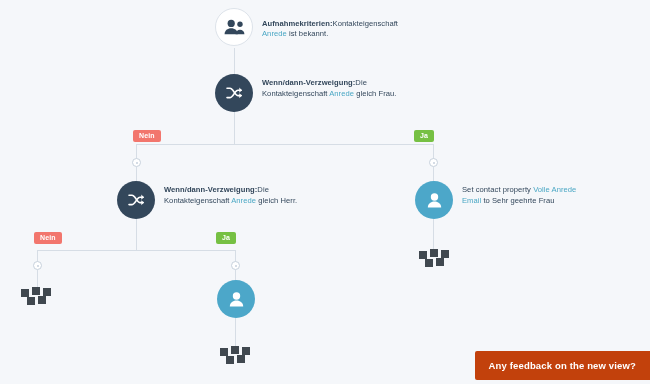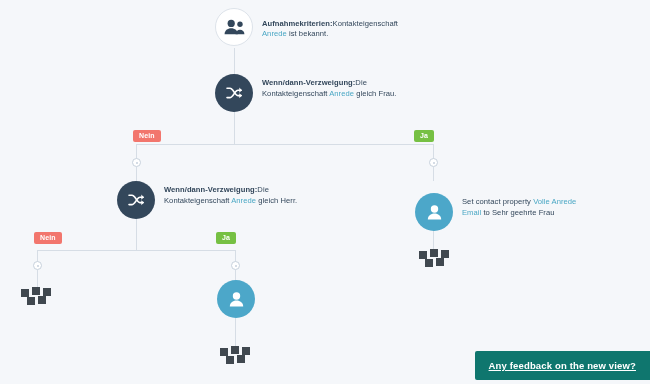--- a/index.html
+++ b/index.html
@@ -125,30 +125,29 @@
   .flag i.c2 { left: 11px; top: 0px; }
   .flag i.c3 { left: 22px; top: 1px; }
   .flag i.c4 { left: 6px;  top: 10px; }
   .flag i.c5 { left: 17px; top: 9px; }
 
   
   #feedback-button {
     position: absolute;
     right: 0px;
     bottom: 4px;
-    background: #0f766e;
+    background: #c2410c;
     color: #ffffff;
     font-size: 9.5px;
     font-weight: bold;
     padding: 9px 14px;
     border-radius: 2px 0 0 2px;
     letter-spacing: 0.15px;
     cursor: pointer;
     user-select: none;
-    text-decoration: underline;
   }
 </style>
 </head>
 <body>
 
 <div id="canvas">
 
   <div class="line v" style="left:234px; top:48px; height:26px;"></div>
 
   <div class="line v" style="left:234px; top:112px; height:32px;"></div>
@@ -216,21 +215,21 @@
         <path d="M1 11.6h3.1c1.2 0 1.7-.7 2.6-1.9l2.6-3.6C10.2 4.9 10.7 4.2 11.9 4.2h3.3" stroke="#ffffff" stroke-width="1.6" fill="none" stroke-linecap="round"></path>
         <path d="M13.3 1.6l2.5 2.6-2.5 2.6" fill="#ffffff"></path>
         <path d="M13.3 7.2l2.5 2.4-2.5 2.6" fill="#ffffff"></path>
       </svg>
     </div>
     <div class="node-text">
       <b>Wenn/dann-Verzweigung:</b><span>Die Kontakteigenschaft </span><span class="prop">Anrede</span><span> gleich Herr.</span>
     </div>
   </div>
 
-  <div class="node" style="left:415px; top:181px; width:175px;margin-top:12px;">
+  <div class="node" style="left:415px; top:181px; width:175px;">
     <div class="circle action">
       <svg width="15" height="16" viewBox="0 0 15 16" aria-hidden="true">
         <circle cx="7.5" cy="5" r="3.7" fill="#ffffff"></circle>
         <path d="M0.8 15.6c0-3.9 3-6.2 6.7-6.2s6.7 2.3 6.7 6.2z" fill="#ffffff"></path>
       </svg>
     </div>
     <div class="node-text">
       <span>Set contact property </span><span class="prop">Volle Anrede Email</span><span> to Sehr geehrte Frau</span>
     </div>
   </div>

